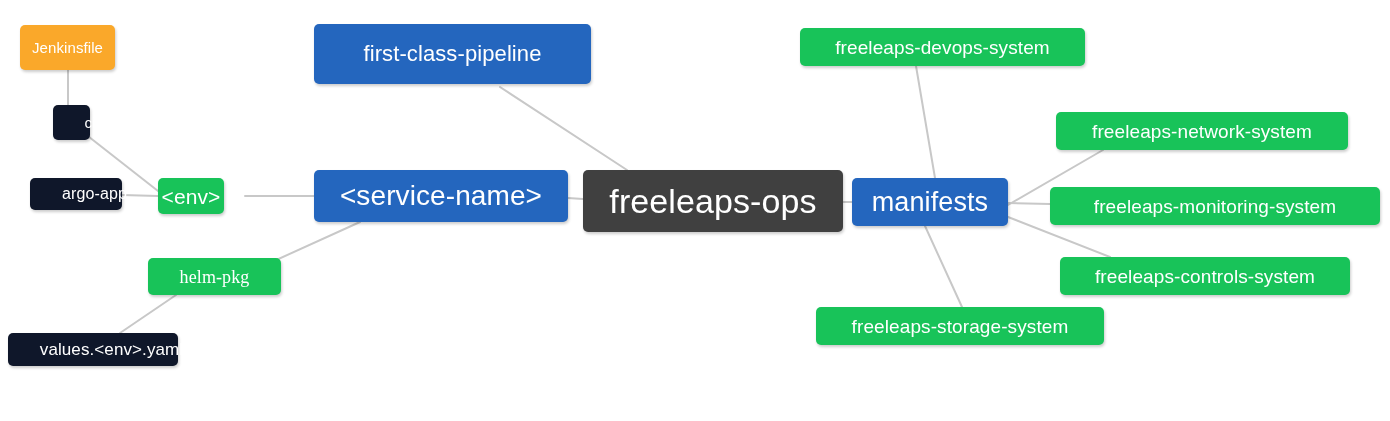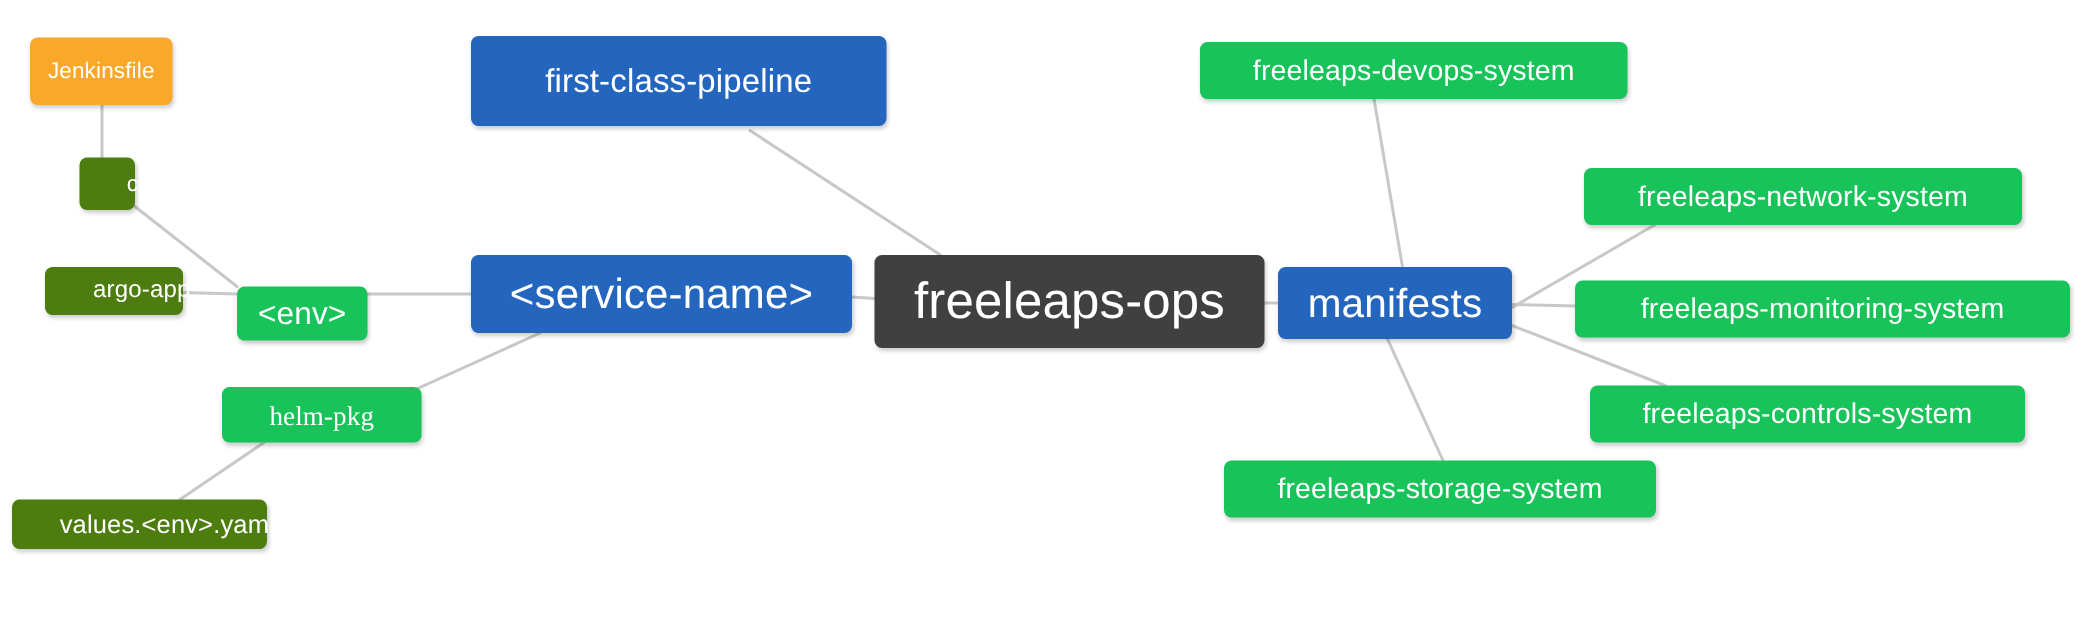--- a/index.html
+++ b/index.html
@@ -34,21 +34,21 @@
     box-sizing: border-box;
     border-radius: 5px;
     color: #ffffff;
     white-space: nowrap;
     line-height: 1;
     letter-spacing: 0.1px;
     box-shadow: 1px 2px 3px rgba(0,0,0,0.20);
     user-select: none;
   }
   .n-orange   { background: #FAA82A; }
-  .n-redorange{ background: #4d7c0f; padding-left: 37px; }
+  .n-redorange{ background: #0f172a; padding-left: 37px; }
   .n-green    { background: #18C359; text-align: right; }
   .n-blue     { background: #2466BE; }
   .n-dark     { background: #404040; }
 </style>
 </head>
 <body>
 
 <div id="mindmap">
   <svg id="edges" xmlns="http://www.w3.org/2000/svg">
       <line x1="68" y1="58" x2="68" y2="105" stroke="#c8c8c8" stroke-width="2" stroke-linecap="round"></line>
@@ -64,21 +64,21 @@
       <line x1="1008" y1="205" x2="1103" y2="150" stroke="#c8c8c8" stroke-width="2" stroke-linecap="round"></line>
       <line x1="1008" y1="203" x2="1050" y2="204" stroke="#c8c8c8" stroke-width="2" stroke-linecap="round"></line>
       <line x1="1008" y1="217" x2="1110" y2="257" stroke="#c8c8c8" stroke-width="2" stroke-linecap="round"></line>
       <line x1="925" y1="226" x2="962" y2="307" stroke="#c8c8c8" stroke-width="2" stroke-linecap="round"></line>
     </svg>
   <div id="node-layer">
       <div class="node n-orange" style="left: 20px; top: 25px; width: 95px; height: 45px; font-size: 15px;">Jenkinsfile</div>
       <div class="node n-redorange" style="left: 53px; top: 105px; width: 31px; height: 35px; font-size: 15px;">ci</div>
       <div class="node n-redorange" style="left: 30px; top: 178px; width: 92px; height: 32px; font-size: 16px;">argo-app</div>
       <div class="node n-redorange" style="left: 8px; top: 333px; width: 170px; height: 33px; font-size: 17px;">values.&lt;env&gt;.yaml</div>
-      <div class="node n-green" style="left: 158px; top: 178px; width: 87px; height: 36px; font-size: 21px; margin-top: 13px;">&lt;env&gt;</div>
+      <div class="node n-green" style="left: 158px; top: 178px; width: 66px; height: 36px; font-size: 21px;">&lt;env&gt;</div>
       <div class="node n-green" style="left: 148px; top: 258px; width: 133px; height: 37px; font-size: 18px; font-family: Liberation Serif, serif;">helm-pkg</div>
       <div class="node n-blue" style="left: 314px; top: 24px; width: 277px; height: 60px; font-size: 22px;">first-class-pipeline</div>
       <div class="node n-blue" style="left: 314px; top: 170px; width: 254px; height: 52px; font-size: 28px;">&lt;service-name&gt;</div>
       <div class="node n-dark" style="left: 583px; top: 170px; width: 260px; height: 62px; font-size: 34px;">freeleaps-ops</div>
       <div class="node n-blue" style="left: 852px; top: 178px; width: 156px; height: 48px; font-size: 27px;">manifests</div>
       <div class="node n-green" style="left: 800px; top: 28px; width: 285px; height: 38px; font-size: 19px;">freeleaps-devops-system</div>
       <div class="node n-green" style="left: 1056px; top: 112px; width: 292px; height: 38px; font-size: 19px;">freeleaps-network-system</div>
       <div class="node n-green" style="left: 1050px; top: 187px; width: 330px; height: 38px; font-size: 19px;">freeleaps-monitoring-system</div>
       <div class="node n-green" style="left: 1060px; top: 257px; width: 290px; height: 38px; font-size: 19px;">freeleaps-controls-system</div>
       <div class="node n-green" style="left: 816px; top: 307px; width: 288px; height: 38px; font-size: 19px;">freeleaps-storage-system</div>

